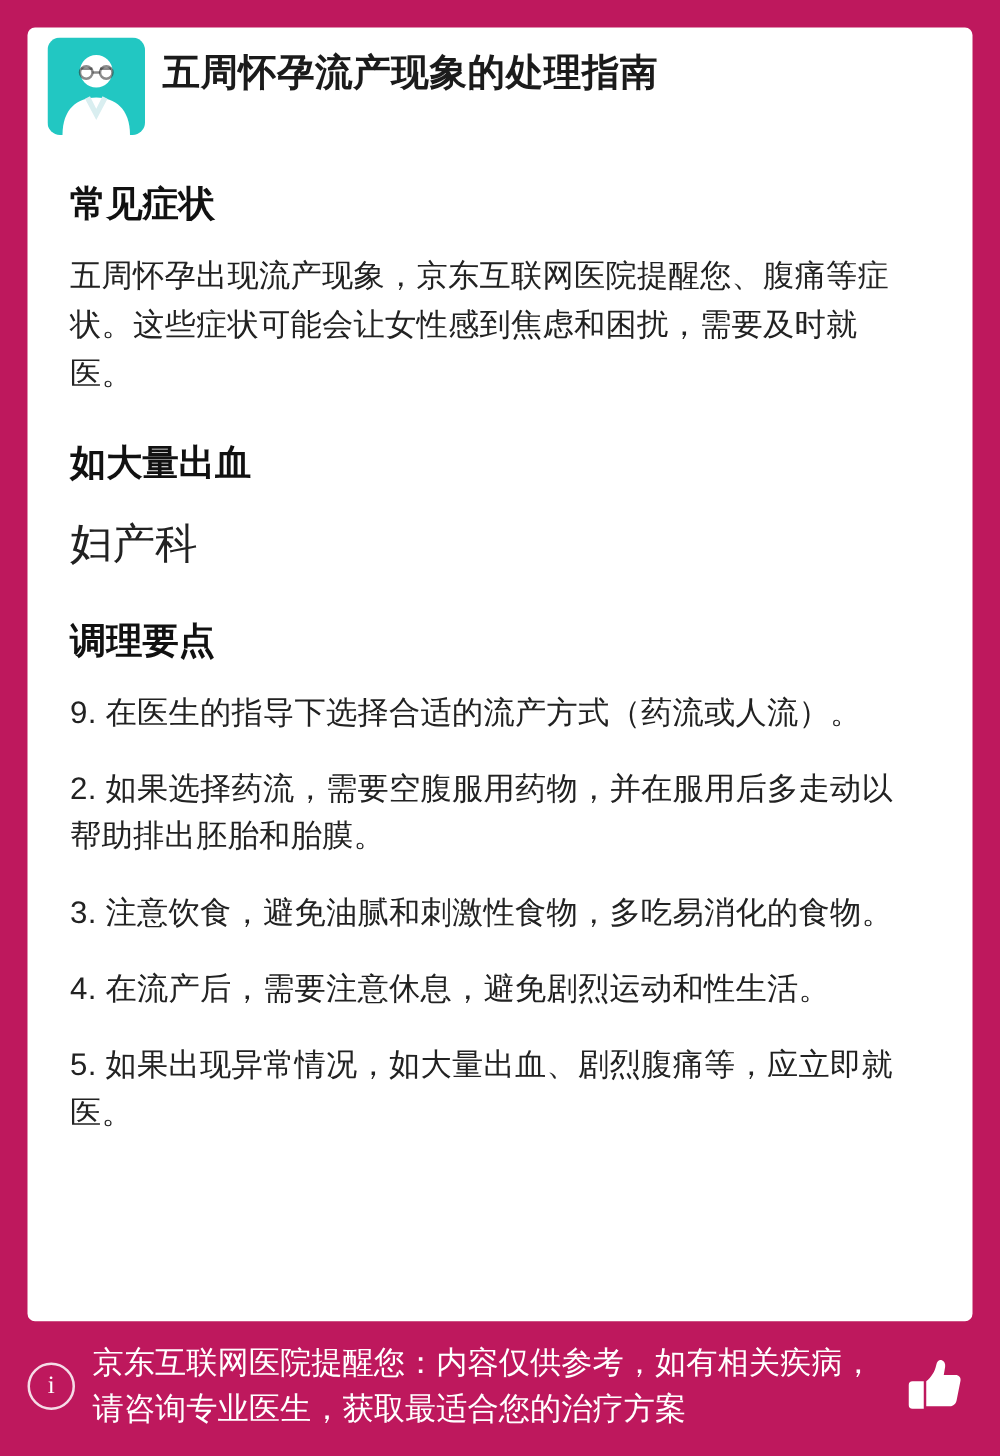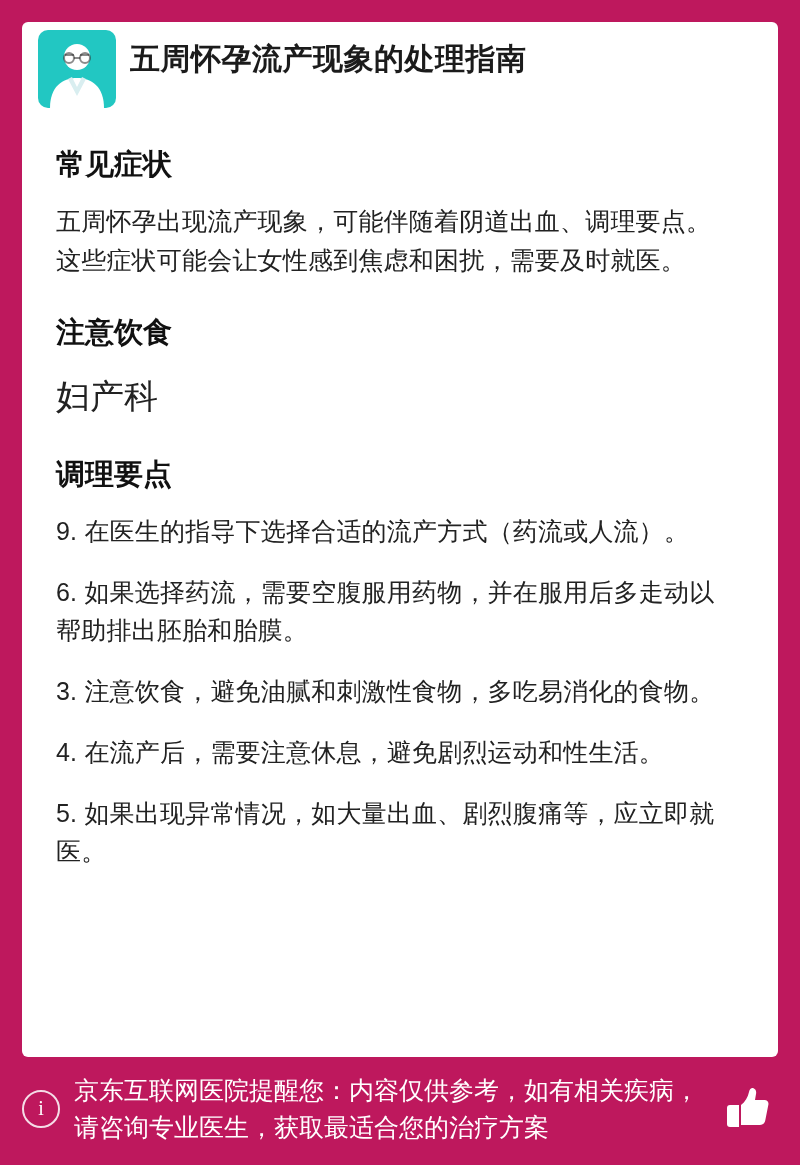--- a/index.html
+++ b/index.html
@@ -159,29 +159,29 @@
           <circle cx="47" cy="28" r="5" fill="none" stroke="#2b2b2b" stroke-width="2" opacity="0.55"></circle>
           <path d="M36 28 h6" stroke="#2b2b2b" stroke-width="2" opacity="0.55"></path>
         </svg>
       </span>
       <div class="title">五周怀孕流产现象的处理指南</div>
     </div>
 
     <div class="content">
 
       <h2 class="section first">常见症状</h2>
-      <p class="body">五周怀孕出现流产现象，可能伴随着阴道出血、调理要点。这些症状可能会让女性感到焦虑和困扰，需要及时就医。</p>
+      <p class="body">五周怀孕出现流产现象，京东互联网医院提醒您、腹痛等症状。这些症状可能会让女性感到焦虑和困扰，需要及时就医。</p>
 
-      <h2 class="section">注意饮食</h2>
+      <h2 class="section">如大量出血</h2>
       <p class="dept">妇产科</p>
 
       <h2 class="section">调理要点</h2>
       <ol class="tips">
         <li>9. 在医生的指导下选择合适的流产方式（药流或人流）。</li>
-        <li>6. 如果选择药流，需要空腹服用药物，并在服用后多走动以帮助排出胚胎和胎膜。</li>
+        <li>2. 如果选择药流，需要空腹服用药物，并在服用后多走动以帮助排出胚胎和胎膜。</li>
         <li>3. 注意饮食，避免油腻和刺激性食物，多吃易消化的食物。</li>
         <li>4. 在流产后，需要注意休息，避免剧烈运动和性生活。</li>
         <li>5. 如果出现异常情况，如大量出血、剧烈腹痛等，应立即就医。</li>
       </ol>
 
     </div>
   </div>
 
   <div class="footer">
     <span class="footer-icon">i</span>

